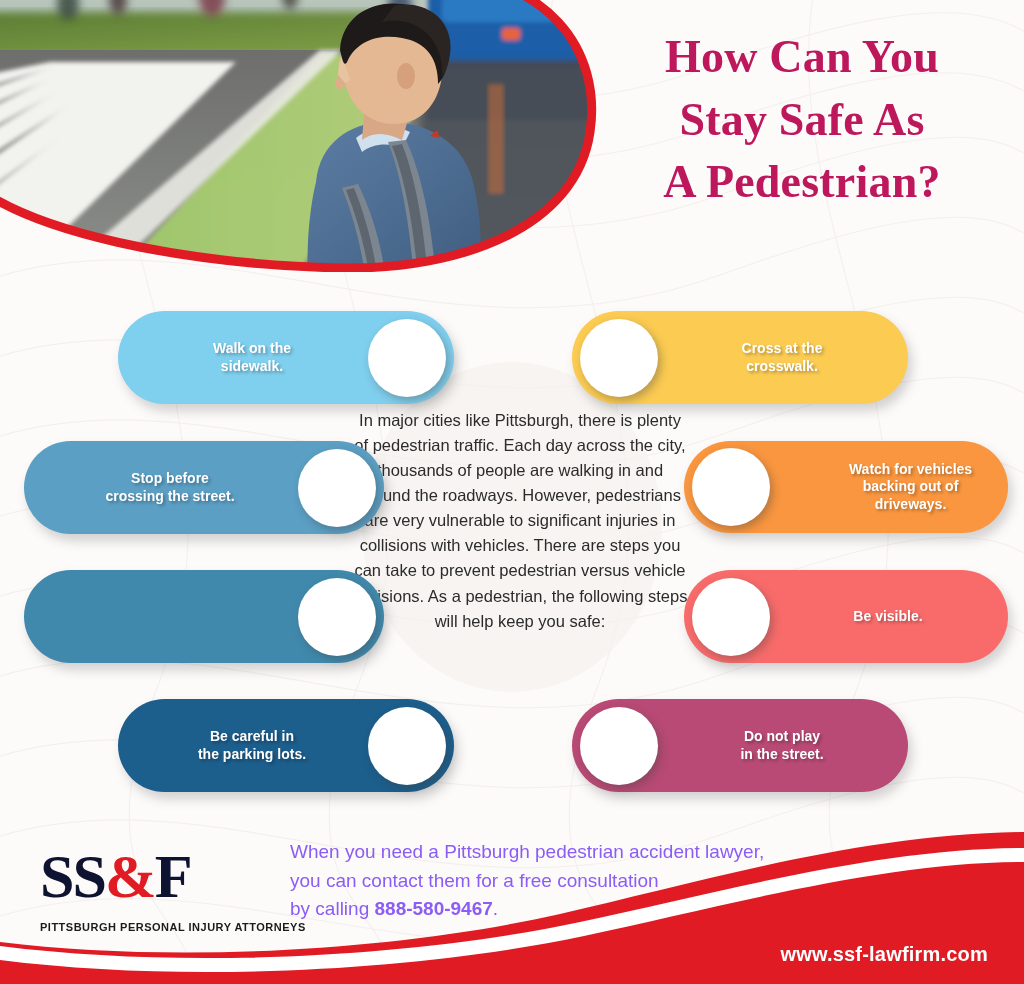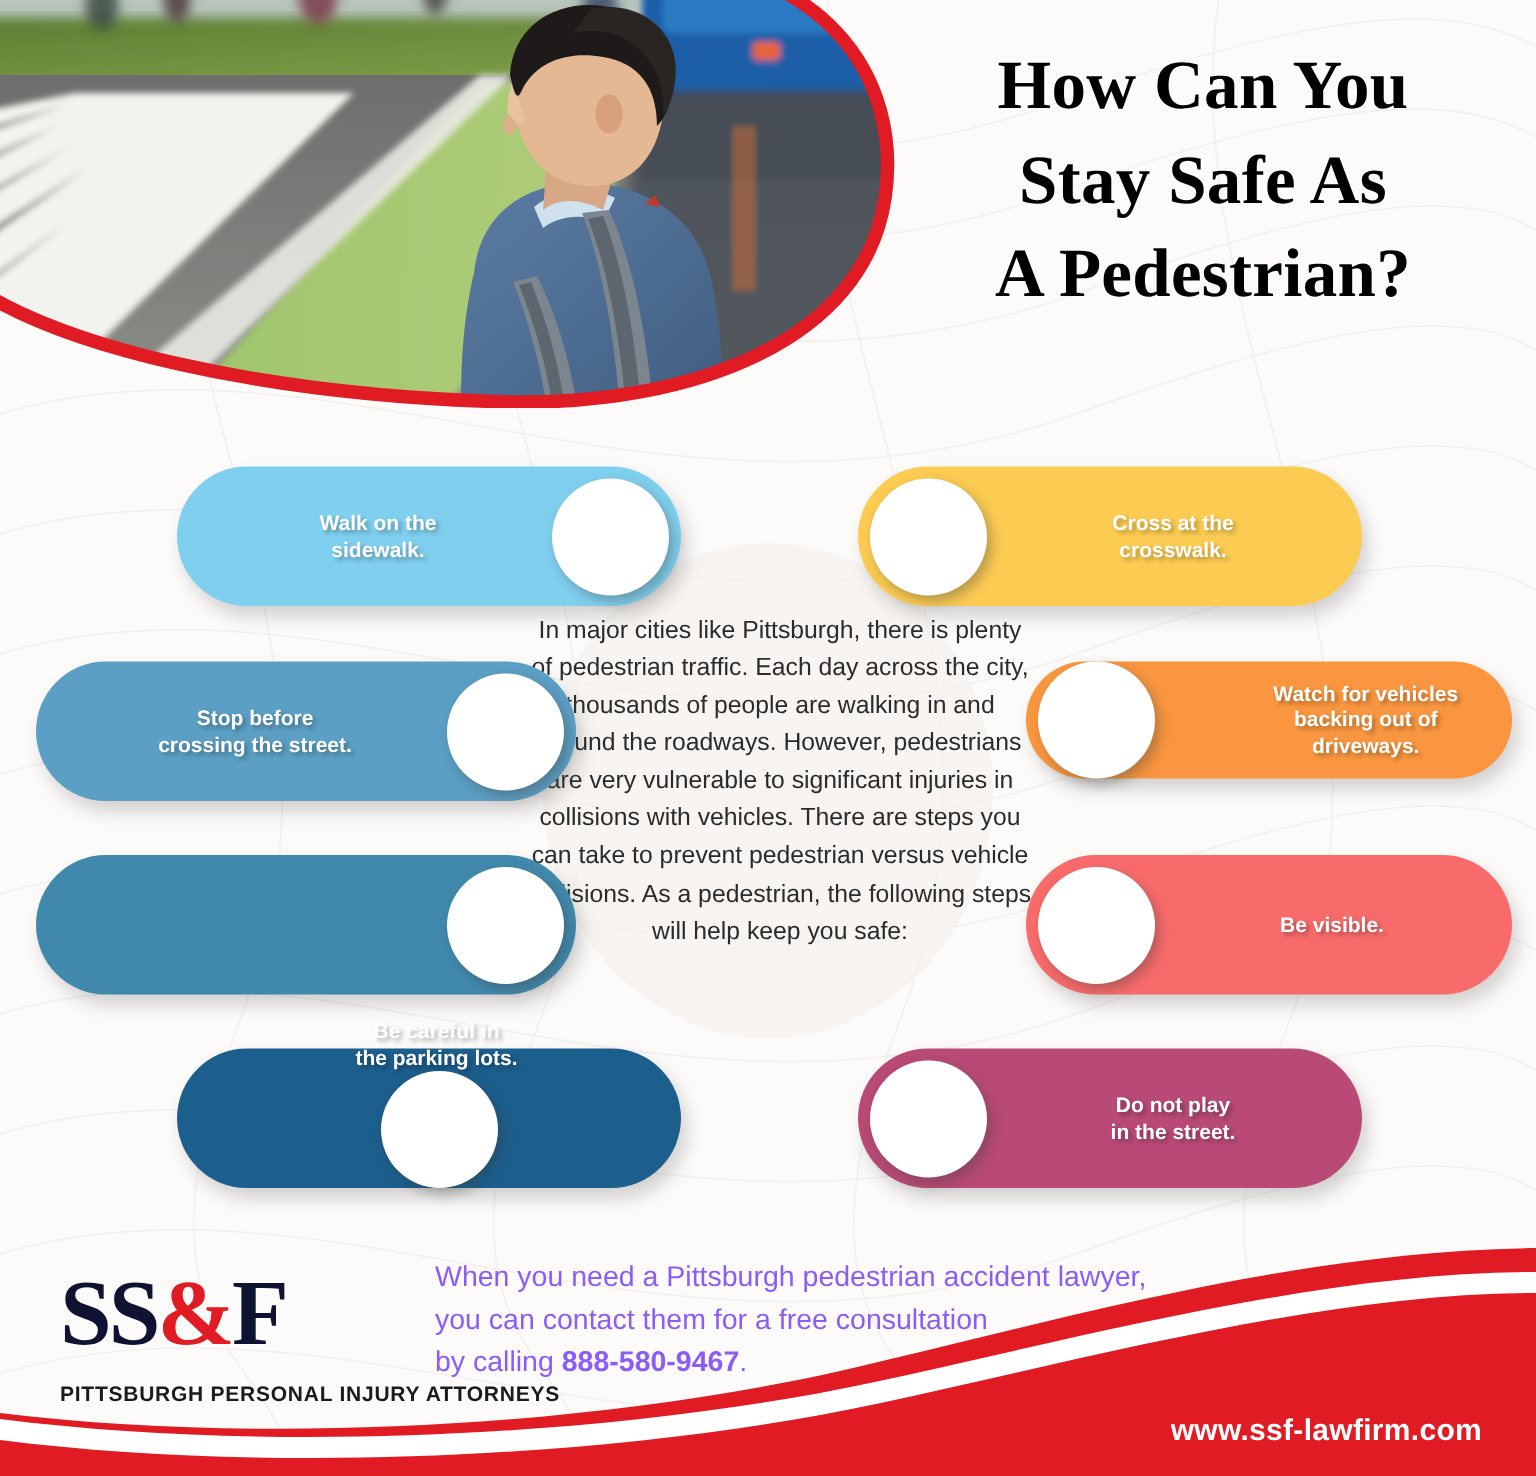--- a/index.html
+++ b/index.html
@@ -13,21 +13,21 @@
   
   .bg-waves{position:absolute;inset:0;z-index:0;opacity:.55;}
 
   
   .photo-wrap{position:absolute;left:-10px;top:-8px;width:620px;height:280px;z-index:3;}
   .photo-clip{position:absolute;inset:0;}
 
   
   .title{
     position:absolute;left:600px;top:26px;width:404px;z-index:5;
-    text-align:center;color:#000000;
+    text-align:center;color:#be185d;
     font-family:"Liberation Serif","DejaVu Serif",serif;
     font-weight:bold;font-size:46px;line-height:1.36;
     letter-spacing:.2px;
   }
   .title .ln{display:block;white-space:nowrap;}
 
   
   .center-disc{
     position:absolute;left:362px;top:362px;width:300px;height:330px;
     border-radius:50%;background:#f4f1ee;opacity:.75;z-index:1;
@@ -57,36 +57,36 @@
   }
   .pill.left{flex-direction:row;padding:0 8px 0 22px;justify-content:flex-end;}
   .pill.left .label{text-align:center;padding-right:10px;}
   .pill.right{flex-direction:row;padding:0 22px 0 8px;}
   .pill.right .label{text-align:center;padding-left:26px;}
 
   
   #pill-walk{left:118px;top:311px;width:336px;height:93px;}
   #pill-stop{left:24px;top:441px;width:360px;height:93px;}
   #pill-look{left:24px;top:570px;width:360px;height:93px;}
-  #pill-parking{left:118px;top:699px;width:336px;height:93px;flex-direction:column;}
+  #pill-parking{left:118px;top:699px;width:336px;height:93px;}
   #pill-cross{left:572px;top:311px;width:336px;height:93px;}
-  #pill-watch{left:684px;top:441px;width:324px;height:78px;gap:45px;}
+  #pill-watch{left:684px;top:441px;width:324px;height:92px;gap:45px;}
   #pill-visible{left:684px;top:570px;width:324px;height:93px;}
   #pill-play{left:572px;top:699px;width:336px;height:93px;}
 
   
   .logo{position:absolute;left:40px;top:845px;width:230px;z-index:6;}
   .logo-mark{
     font-family:"Liberation Serif","DejaVu Serif",serif;
     font-weight:bold;font-size:62px;line-height:1;color:#0d1330;
     letter-spacing:-2px;
   }
   .logo-mark .amp{color:#e01b24;}
   .logo-sub{
-    margin-top:14px;font-size:14px;font-weight:bold;color:#1b1b1b;
+    margin-top:14px;font-size:11px;font-weight:bold;color:#1b1b1b;
     letter-spacing:.5px;white-space:nowrap;
   }
   .footer-text{
     position:absolute;left:290px;top:838px;width:570px;z-index:6;
     font-size:19px;line-height:1.5;color:#8b5cf6;
   }
   .footer-text b{font-weight:bold;}
 
   .url{
     position:absolute;right:36px;bottom:18px;z-index:8;

